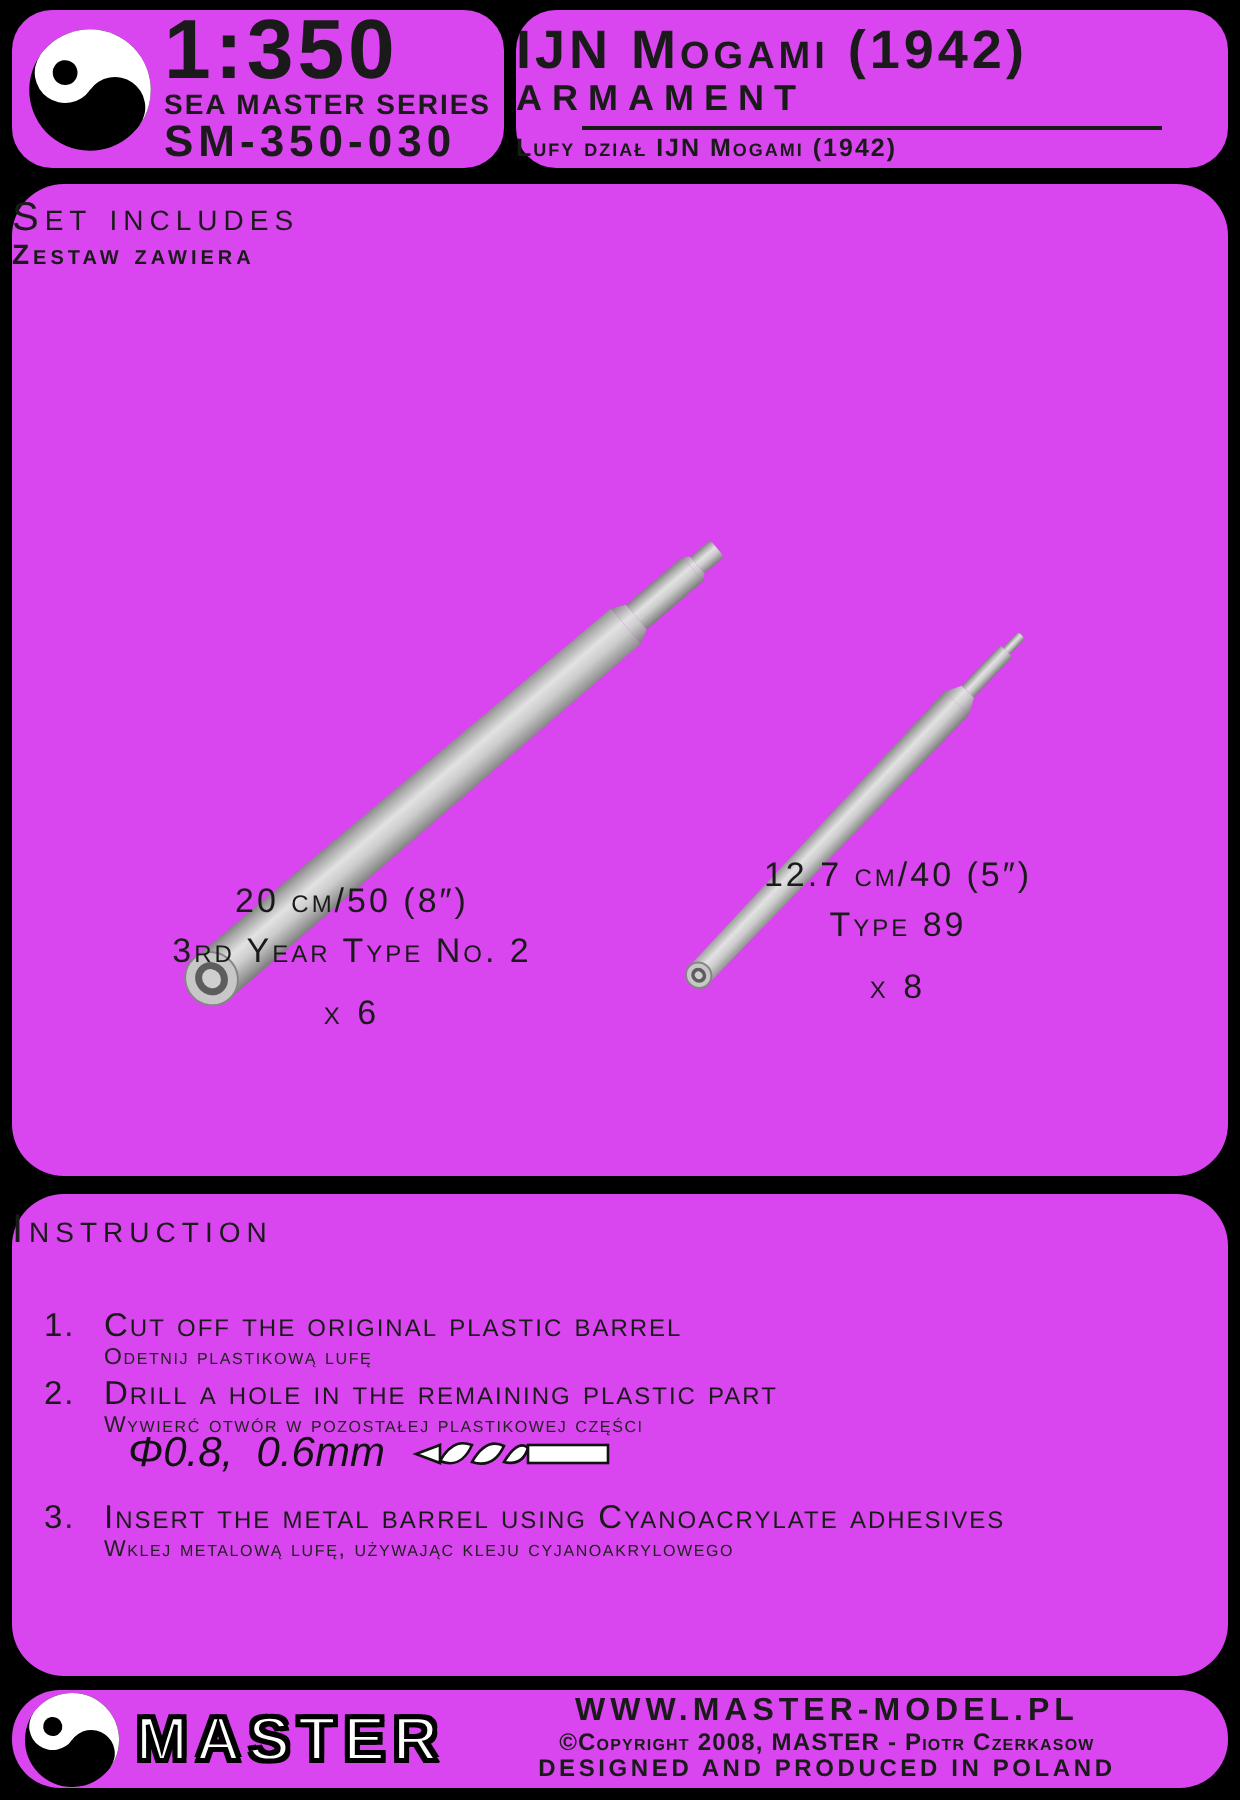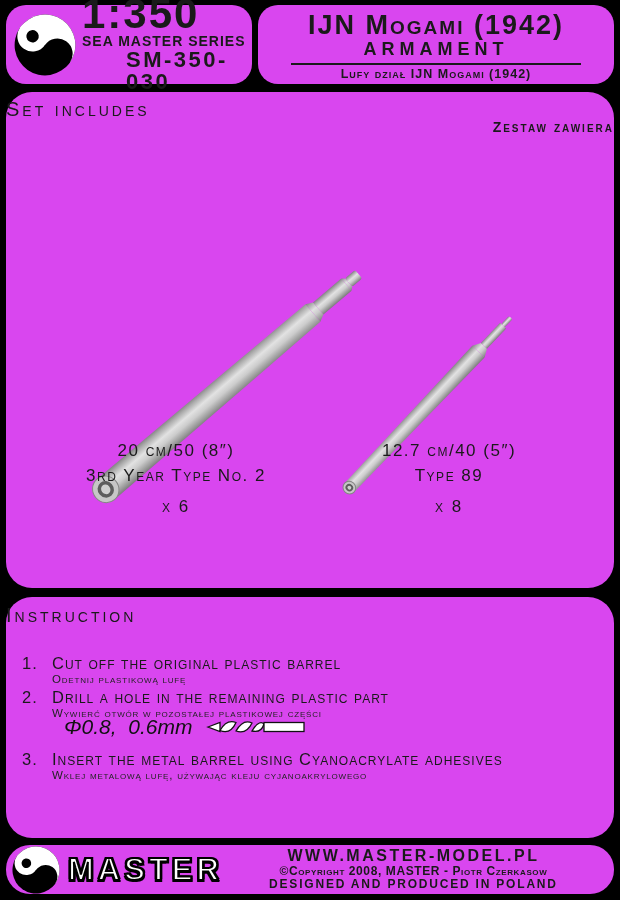--- a/index.html
+++ b/index.html
@@ -10,45 +10,45 @@
   .capsule, .panel { position:absolute; background:#d946ef; }
   .sc { font-variant: small-caps; }
 
   
   .hdr-left { left:6px; top:5px; width:246px; height:79px; border-radius:20px;
               display:flex; align-items:center; }
   .hdr-left svg { margin-left:8px; flex:0 0 auto; }
   .hdr-left-text { margin-left:6px; display:flex; flex-direction:column; }
   .scale { font-size:42px; font-weight:bold; letter-spacing:2px; line-height:0.88; }
   .series { font-size:14px; font-weight:bold; letter-spacing:1px; line-height:1.15; }
-  .code { font-size:22px; font-weight:bold; letter-spacing:2.5px; line-height:1.0;margin-left:44px; }
+  .code { font-size:22px; font-weight:bold; letter-spacing:2.5px; line-height:1.0; }
 
   .hdr-right { left:258px; top:5px; width:356px; height:79px; border-radius:20px;
-               text-align:center; }
+               }
   .prod-title { font-size:27px; font-weight:bold; letter-spacing:2px; margin-top:5px; }
   .prod-sub { font-size:18px; font-weight:bold; letter-spacing:5px; margin-top:-2px; }
   .hdr-hr { width:290px; height:2px; background:#1a1a1a; margin:3px auto 2px auto; }
   .prod-sub-pl { font-size:12.5px; font-weight:bold; letter-spacing:1px; }
 
   
   .set-panel { left:6px; top:92px; width:608px; height:496px; border-radius:26px; }
   .sec-title { position:absolute; left:0; width:100%; text-align:left;
                font-size:20px; font-weight:normal; letter-spacing:3px; }
-  .sec-sub { position:absolute; left:0; width:100%; text-align:right;
+  .sec-sub { position:absolute; left:0; width:100%; text-align:left;
              font-size:14px; font-weight:bold; letter-spacing:2px; }
   .set-panel .sec-title { top:6px; }
   .set-panel .sec-sub { top:27px; }
 
   .barrel { position:absolute; }
   .barrel1 { left:85px; top:382px; transform:rotate(-40.4deg); transform-origin:14px 16px; }
   .barrel2 { left:335px; top:385px; transform:rotate(-46.5deg); transform-origin:8px 11px; }
 
   .item-label { position:absolute; text-align:center; font-weight:normal; }
   .item1 { left:40px;  top:349px; width:260px; }
-  .item2 { left:333px; top:349px; width:220px; }
+  .item2 { left:333px; top:336px; width:220px; }
   .item-label .l1 { font-size:17px; letter-spacing:1.5px; }
   .item-label .l2 { font-size:17px; letter-spacing:1.5px; margin-top:5px; }
   .item-label .qty { font-size:17px; letter-spacing:2px; margin-top:11px; }
 
   
   .instr-panel { left:6px; top:597px; width:608px; height:241px; border-radius:26px; }
   .instr-panel .sec-title { top:7px; }
   .instr-panel .sec-sub { top:29px; }
   .step-en { position:absolute; left:16px; display:flex; font-size:16.5px;
              letter-spacing:1px; white-space:nowrap; }

